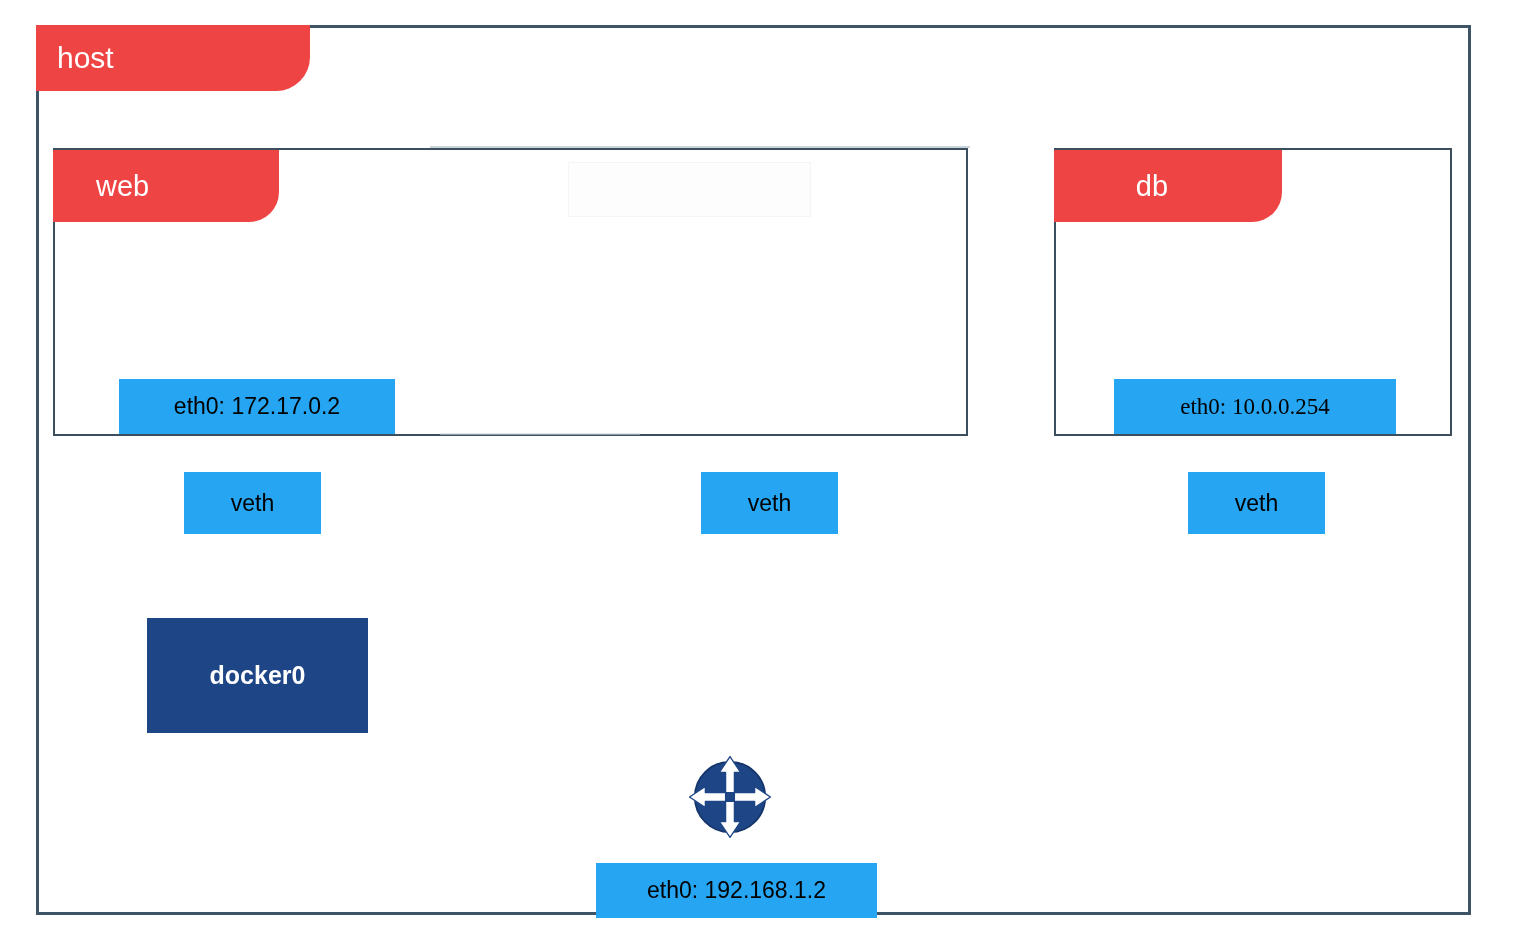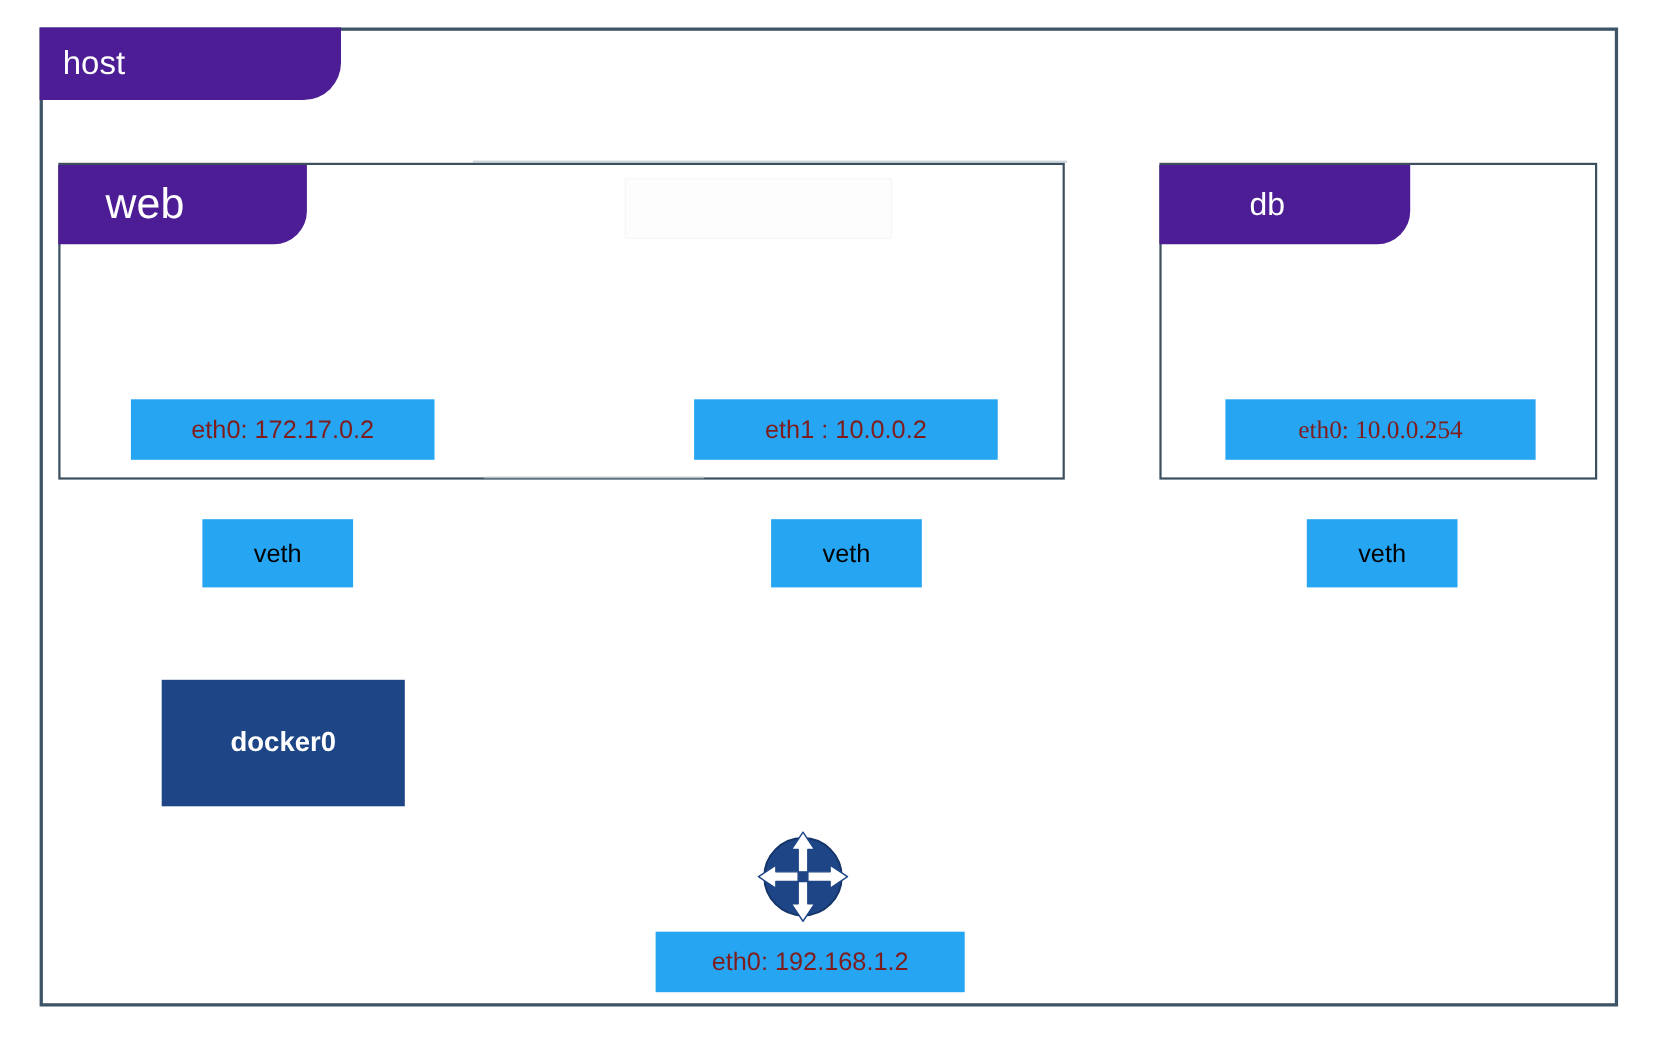--- a/index.html
+++ b/index.html
@@ -95,21 +95,21 @@
     width: 200px;
     height: 2px;
     background: #c9d3da;
     opacity: .6;
     z-index: 4;
   }
 
   
   .tab {
     position: absolute;
-    background: #4c1d95;
+    background: #ef4444;
     color: #ffffff;
     border-bottom-right-radius: 30px;
     box-sizing: border-box;
     display: flex;
     align-items: center;
     z-index: 6;
   }
   .tab-host {
     left: 36px;
     top: 25px;
@@ -118,44 +118,45 @@
     padding-left: 21px;
     font-size: 30px;
     border-bottom-right-radius: 34px;
   }
   .tab-web {
     left: 53px;
     top: 150px;
     width: 226px;
     height: 72px;
     padding-left: 43px;
-    font-size: 39px;
+    font-size: 29px;
   }
   .tab-db {
     left: 1054px;
     top: 150px;
     width: 228px;
     height: 72px;
     font-size: 29px;
     justify-content: center;
     padding-right: 32px;
   }
 
   
   .iface {
     position: absolute;
     background: #25a5f2;
-    color: #7f1d1d;
+    color: #000000;
     font-size: 23px;
     display: flex;
     align-items: center;
     justify-content: center;
     box-sizing: border-box;
     z-index: 7;
     text-align: center;
+    margin-top: 16px;
   }
   .if-web-eth0 { left: 119px;  top: 363px; width: 276px; height: 55px; }
   .if-web-eth1 { left: 631px;  top: 363px; width: 276px; height: 55px; }
   .if-db-eth0  { left: 1114px; top: 363px; width: 282px; height: 55px; font-family: Liberation Serif, serif; }
   .if-host-eth0{ left: 596px;  top: 847px; width: 281px; height: 55px; }
 
   
   .veth {
     position: absolute;
     background: #25a5f2;
@@ -238,21 +239,20 @@
   <div class="ghost-line2"></div>
 
   <div class="cnt-box cnt-web"></div>
   <div class="cnt-box cnt-db"></div>
 
   <div class="tab tab-host">host</div>
   <div class="tab tab-web">web</div>
   <div class="tab tab-db">db</div>
 
   <div class="iface if-web-eth0">eth0: 172.17.0.2</div>
-  <div class="iface if-web-eth1">eth1 : 10.0.0.2</div>
   <div class="iface if-db-eth0">eth0: 10.0.0.254</div>
   <div class="iface if-host-eth0">eth0: 192.168.1.2</div>
 
   <div class="veth veth-1">veth</div>
   <div class="veth veth-2">veth</div>
   <div class="veth veth-3">veth</div>
 
   <div class="bridge br-docker0">docker0</div>
 
   <div class="router-icon">

